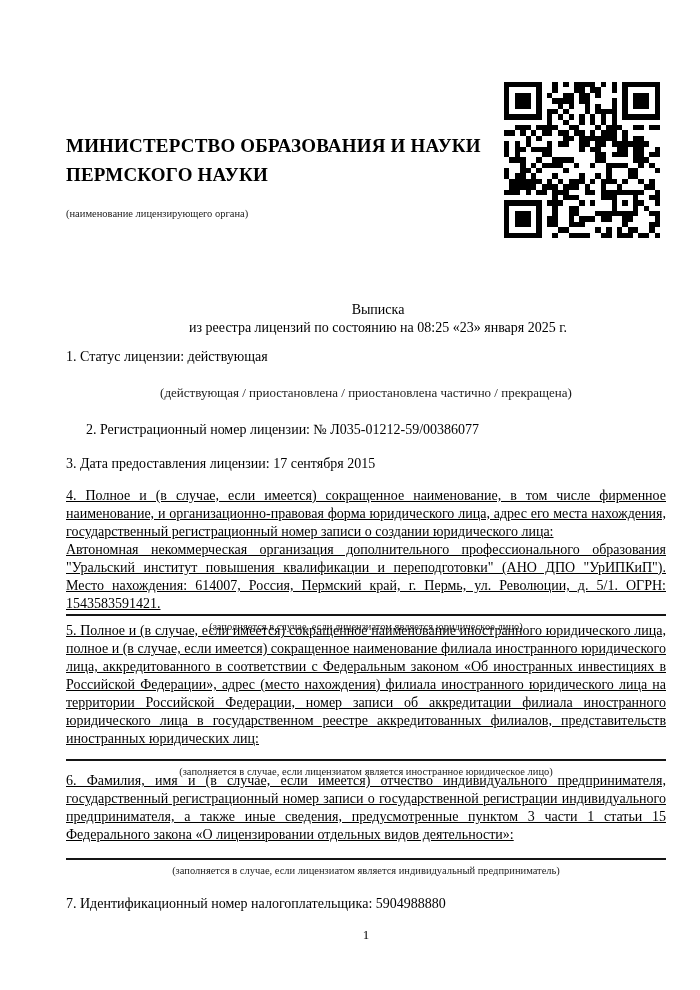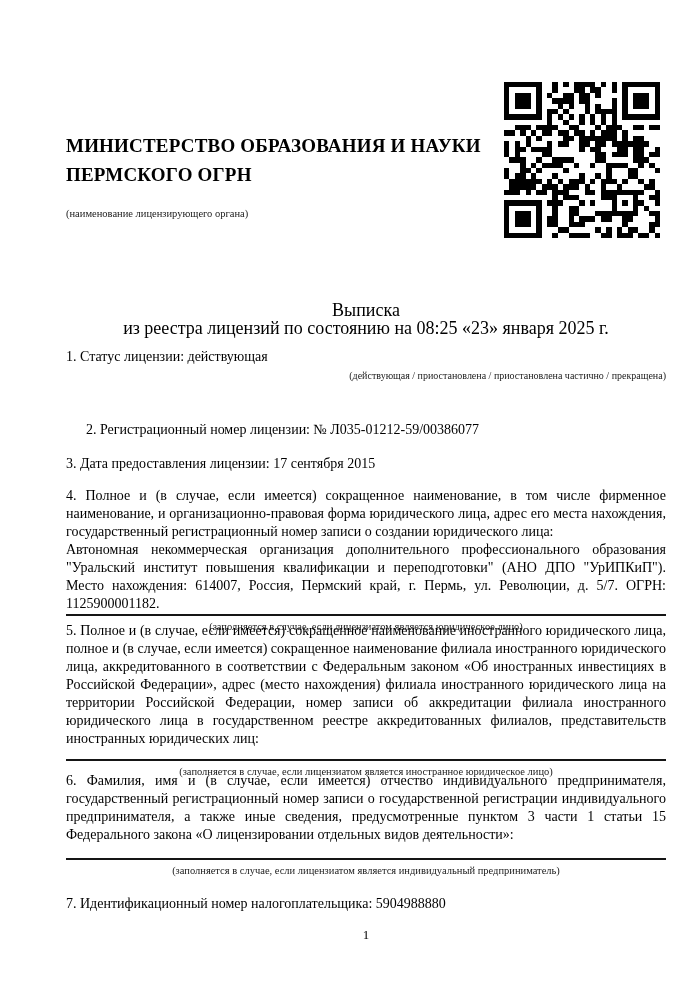--- a/index.html
+++ b/index.html
@@ -23,43 +23,43 @@
     line-height:29px;
     letter-spacing:.2px;
   }
   .org-caption{
     font-size:10.5px;
     line-height:14px;
     margin-top:18px;
     color:#1a1a1a;
   }
   .vypiska{
-    left:66px;top:301px;width:600px;
+    left:78px;top:301px;width:600px;
     text-align:center;
-    font-size:18px;
+    font-size:14px;
     line-height:18px;
   }
   .item{
     left:66px;width:600px;
     font-size:14px;
     line-height:18px;
   }
   .item-1{top:348px;}
   .item-2{top:421px;margin-left:20px;}
   .item-3{top:455px;}
   .item-4{top:487px;}
   .item-5{top:622px;}
   .item-6{top:772px;}
   .item-7{top:895px;}
-  .just{text-align:justify;}
+  .just{text-align:justify;text-decoration:underline;}
   .note{
-    text-align:right;
-    font-size:10px;
+    text-align:center;
+    font-size:13px;
     line-height:13px;
-    margin-top:3px;
+    margin-top:20px;
     color:#1a1a1a;
   }
   .rule{
     border-top:2px solid #151515;
     height:0;
     width:100%;
   }
   .rule-tight{margin-top:1px;}
   .rule-gap{margin-top:11px;}
   .rule-gap2{margin-top:14px;}
@@ -503,21 +503,21 @@
         <rect x="22" y="28" width="1" height="1" fill="#000"></rect>
         <rect x="23" y="28" width="1" height="1" fill="#000"></rect>
         <rect x="25" y="28" width="1" height="1" fill="#000"></rect>
         <rect x="26" y="28" width="1" height="1" fill="#000"></rect>
         <rect x="28" y="28" width="1" height="1" fill="#000"></rect>
       </svg>
   </div>
 
   <div class="abs header-block">
     <div class="ministry-line">МИНИСТЕРСТВО ОБРАЗОВАНИЯ И НАУКИ</div>
-    <div class="ministry-line">ПЕРМСКОГО ОГРН</div>
+    <div class="ministry-line">ПЕРМСКОГО НАУКИ</div>
     <div class="org-caption">(наименование лицензирующего органа)</div>
   </div>
 
   <div class="abs vypiska">
     <div>Выписка</div>
     <div>из реестра лицензий по состоянию на 08:25 «23» января 2025 г.</div>
   </div>
 
   <div class="abs item item-1">
     <div>1. Статус лицензии: действующая</div>
@@ -527,21 +527,21 @@
   <div class="abs item item-2">
     <div>2. Регистрационный номер лицензии: № Л035-01212-59/00386077</div>
   </div>
 
   <div class="abs item item-3">
     <div>3. Дата предоставления лицензии: 17 сентября 2015</div>
   </div>
 
   <div class="abs item item-4">
     <div class="just">4. Полное и (в случае, если имеется) сокращенное наименование, в том числе фирменное наименование, и организационно-правовая форма юридического лица, адрес его места нахождения, государственный регистрационный номер записи о создании юридического лица:</div>
-    <div class="just">Автономная некоммерческая организация дополнительного профессионального образования "Уральский институт повышения квалификации и переподготовки" (АНО ДПО "УрИПКиП"). Место нахождения: 614007, Россия, Пермский край, г. Пермь, ул. Революции, д. 5/7. ОГРН: 1125900001182.</div>
+    <div class="just">Автономная некоммерческая организация дополнительного профессионального образования "Уральский институт повышения квалификации и переподготовки" (АНО ДПО "УрИПКиП"). Место нахождения: 614007, Россия, Пермский край, г. Пермь, ул. Революции, д. 5/1. ОГРН: 1543583591421.</div>
     <div class="rule rule-tight"></div>
     <div class="caption">(заполняется в случае, если лицензиатом является юридическое лицо)</div>
   </div>
 
   <div class="abs item item-5">
     <div class="just">5. Полное и (в случае, если имеется) сокращенное наименование иностранного юридического лица, полное и (в случае, если имеется) сокращенное наименование филиала иностранного юридического лица, аккредитованного в соответствии с Федеральным законом «Об иностранных инвестициях в Российской Федерации», адрес (место нахождения) филиала иностранного юридического лица на территории Российской Федерации, номер записи об аккредитации филиала иностранного юридического лица в государственном реестре аккредитованных филиалов, представительств иностранных юридических лиц:</div>
     <div class="rule rule-gap"></div>
     <div class="caption">(заполняется в случае, если лицензиатом является иностранное юридическое лицо)</div>
   </div>
 

